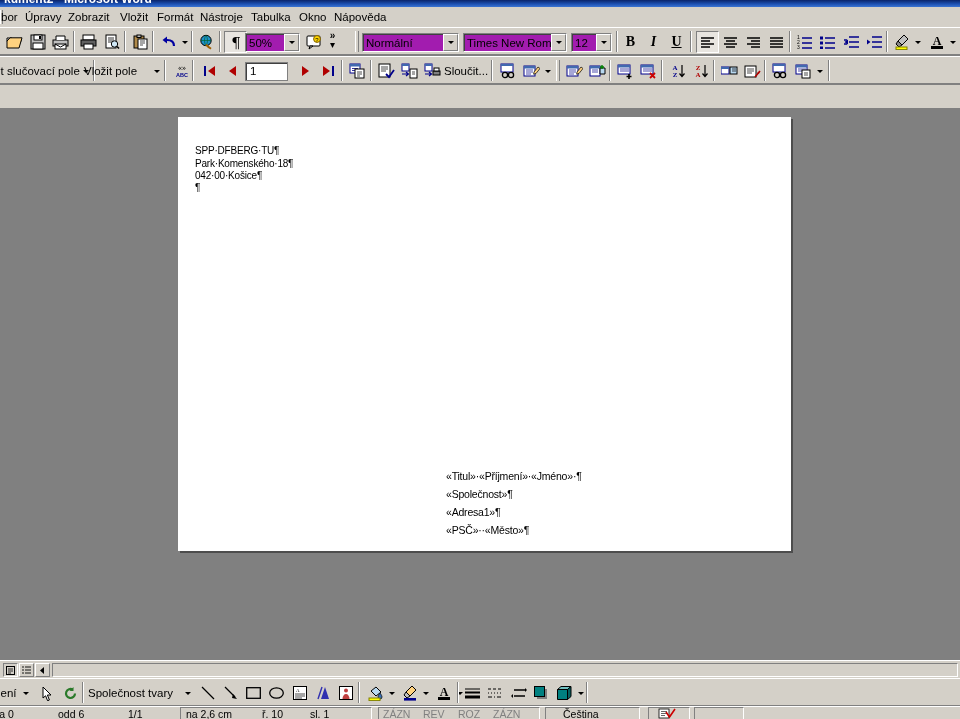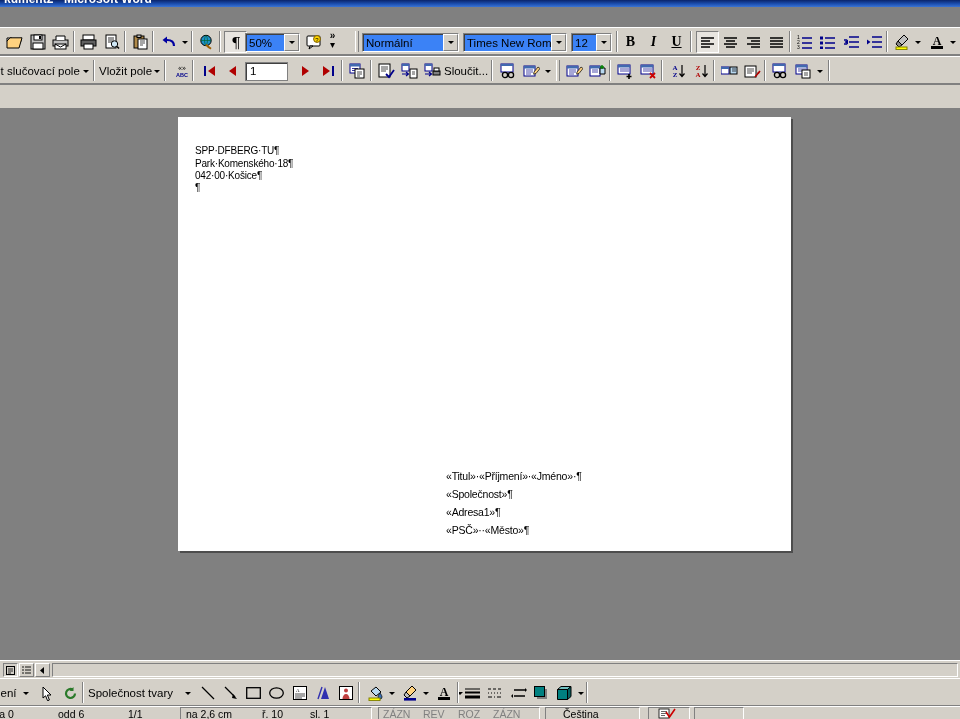--- a/index.html
+++ b/index.html
@@ -82,21 +82,21 @@
   .chev {
     position: absolute; top: 3px; width: 13px; height: 22px;
     font-size: 10px; color: #000; text-align: center; cursor: default;
   }
   .chev .c1 { display:block; line-height: 10px; font-weight: bold; }
   .chev .c2 { display:block; line-height: 8px; }
 
   
   .combo {
     position: absolute; top: 5px; height: 19px;
-    background: #3b82f6;
+    background: #a21caf;
     border: 1px solid #808080;
     border-right-color:#ffffff; border-bottom-color:#ffffff;
     box-shadow: inset 1px 1px 0 #404040;
     display: flex; align-items: center;
     cursor: default;
   }
   .combo .ctext {
     flex: 1; padding-left: 3px; font-size: 11.5px; color: #000;
     white-space: nowrap; overflow: hidden;
   }
@@ -235,20 +235,32 @@
 </style>
 </head>
 <body>
 
 <div id="app">
 
   <div class="titlebar">
     <div class="tt">kument2 - Microsoft Word</div>
   </div>
 
+  <div class="menubar">
+    <div class="grip"></div>
+    <div class="menu-item" style="left:-4px">bor</div>
+    <div class="menu-item" style="left:20px">Úpravy</div>
+    <div class="menu-item" style="left:63px">Zobrazit</div>
+    <div class="menu-item" style="left:115px">Vložit</div>
+    <div class="menu-item" style="left:152px">Formát</div>
+    <div class="menu-item" style="left:195px">Nástroje</div>
+    <div class="menu-item" style="left:246px">Tabulka</div>
+    <div class="menu-item" style="left:294px">Okno</div>
+    <div class="menu-item" style="left:329px">Nápověda</div>
+  </div>
 
   <div class="toolbar tb1">
 
     <div class="tbtn" style="left:3px">
       <svg width="17" height="16" viewBox="0 0 17 16">
           <path d="M1 4h5l1.4 1.6H15v1.8H1z" fill="#fff" stroke="#000" stroke-width="1"></path>
           <path d="M1 7l3-3.2h12L13 14H1z" fill="#ffd27f" stroke="#000" stroke-width="1"></path>
         </svg>
     </div>
     <div class="tbtn" style="left:26px">
@@ -467,21 +479,21 @@
     <div class="arrowdn" style="left:947px"></div>
   </div>
 
   <div class="toolbar tb2">
 
     <div class="tlabel" style="left:-2px">it slučovací pole</div>
     <div class="arrowdn" style="left:80px"></div>
 
     <div class="sep" style="left:93px"></div>
 
-    <div class="tlabel" style="left:99px">Vložit pole</div>
+    <div class="tlabel" style="left:84px">Vložit pole</div>
     <div class="arrowdn" style="left:151px"></div>
 
     <div class="sep" style="left:164px"></div>
 
     <div class="tbtn" style="left:170px">
       <svg width="18" height="16" viewBox="0 0 18 16">
           <text x="9" y="7" font-family="Liberation Serif, serif" font-size="8" text-anchor="middle" fill="#000">«»</text>
           <text x="9" y="14" font-family="Liberation Sans, sans-serif" font-size="5.5" text-anchor="middle" fill="#00008b" font-weight="bold">ABC</text>
         </svg>
     </div>

